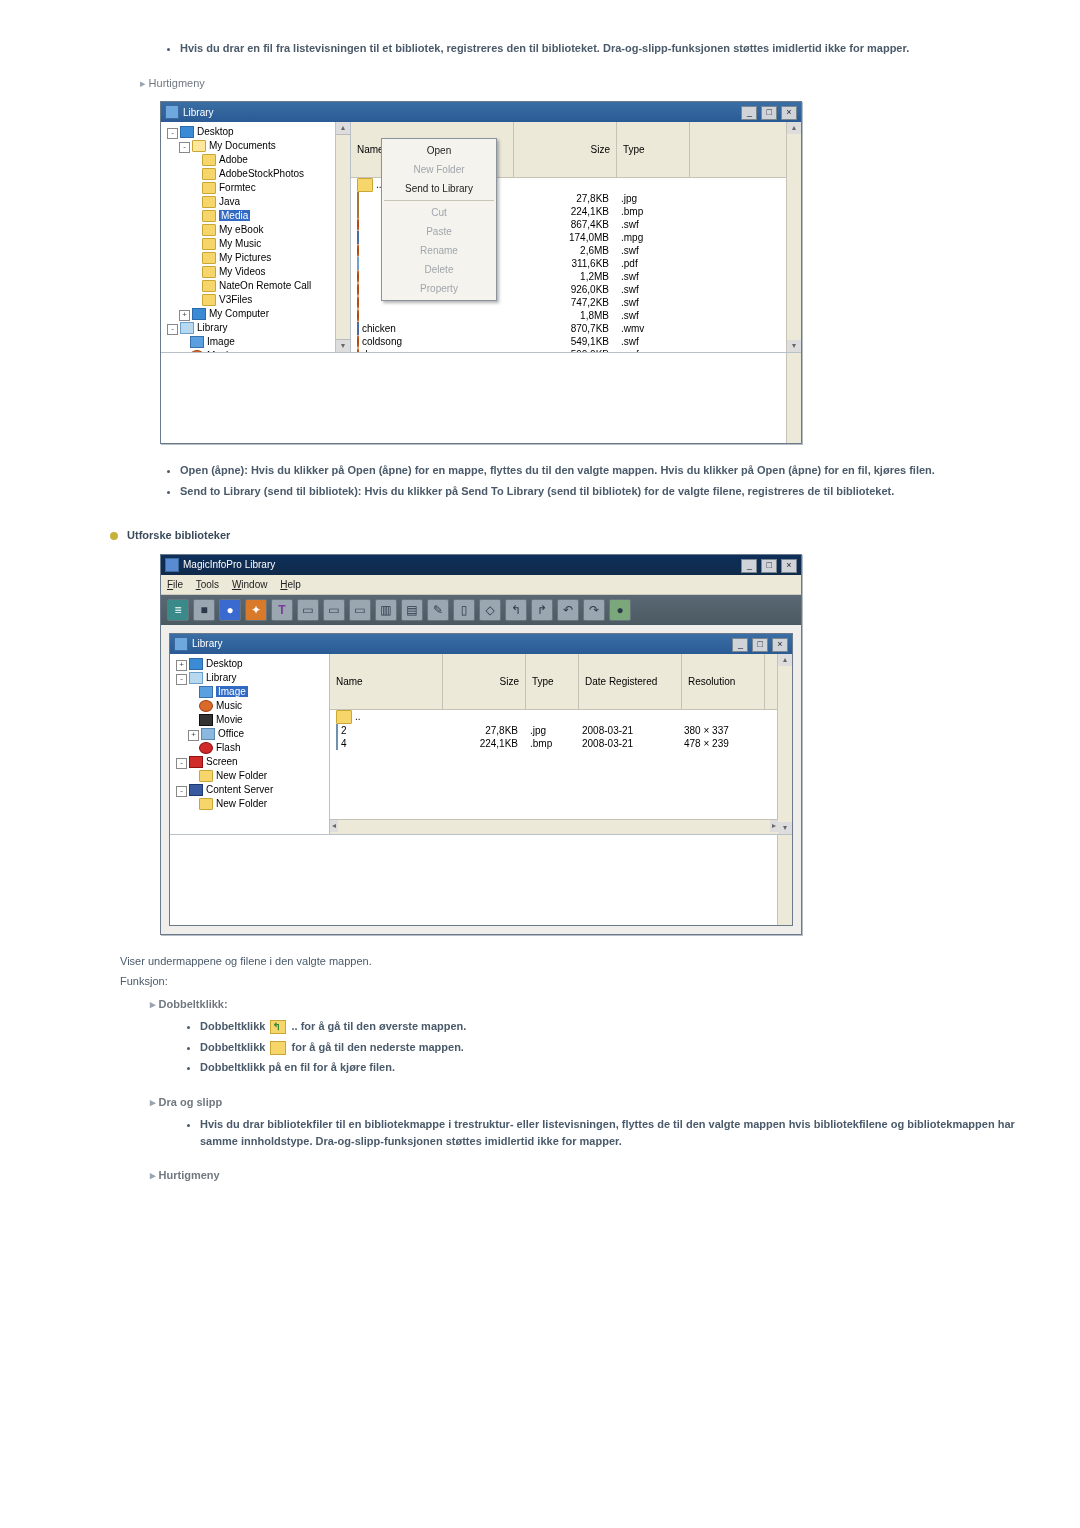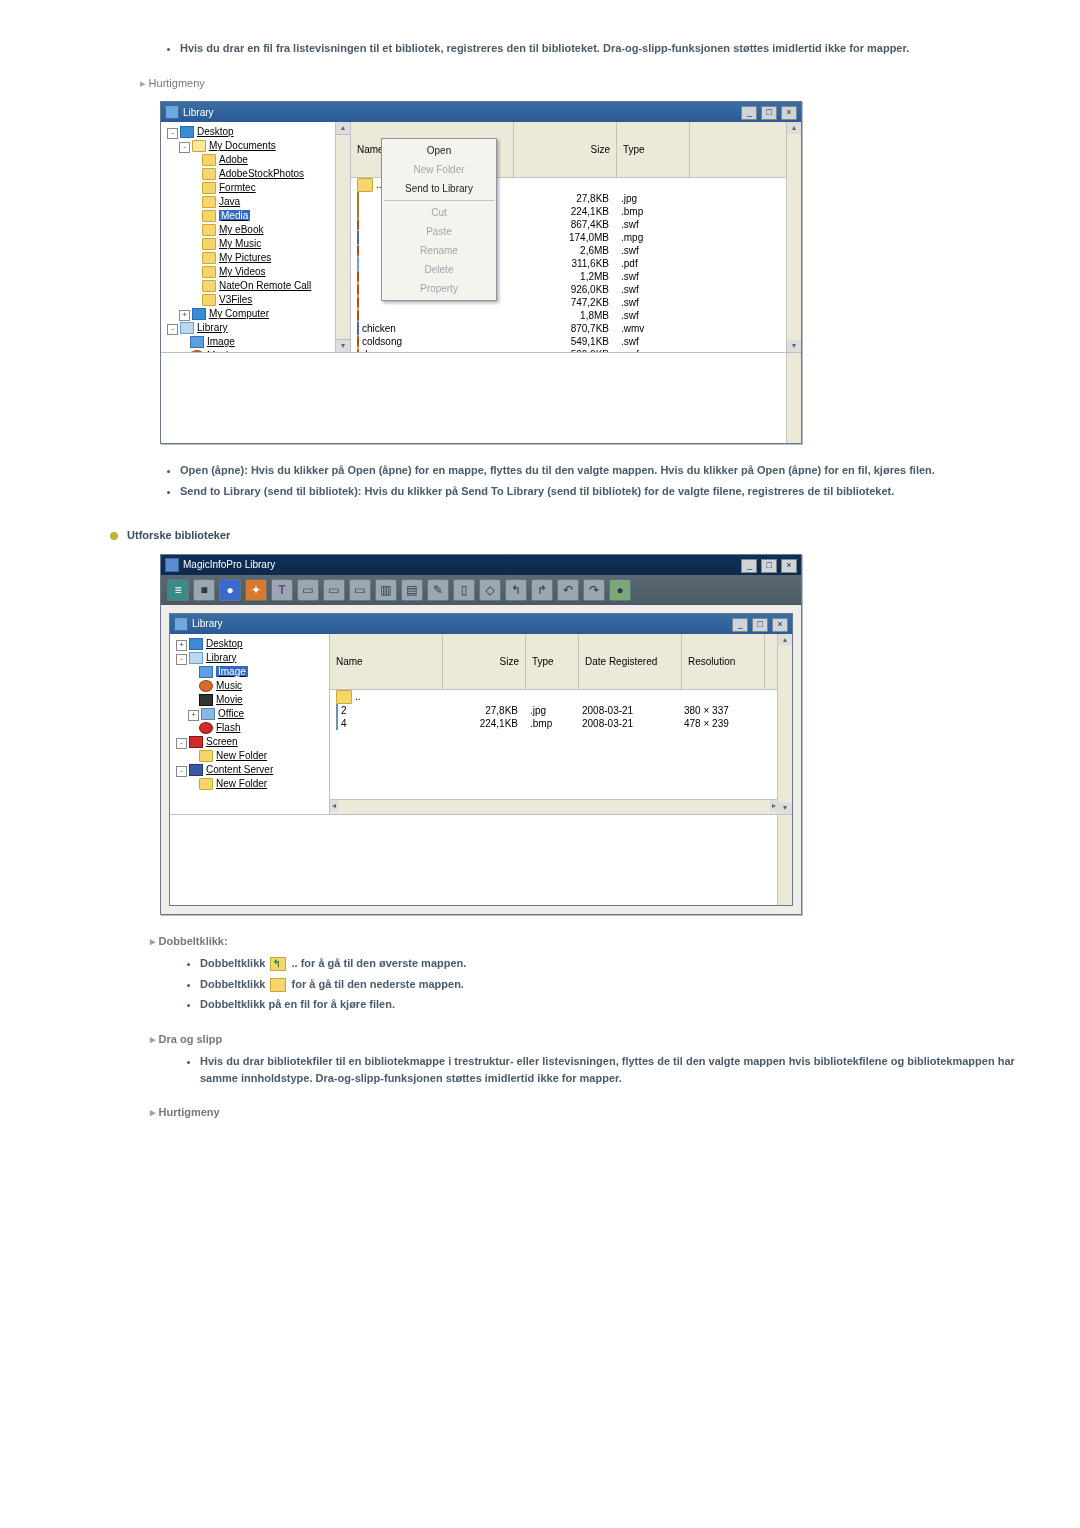--- a/index.html
+++ b/index.html
@@ -134,21 +134,21 @@
   }
   .tree-pane .sbar::before{
     content:"▴";position:absolute;top:0;left:0;width:100%;text-align:center;
     font-size:8px;color:#666;background:#ddd;border-bottom:1px solid #bbb;
   }
   .tree-pane .sbar::after{
     content:"▾";position:absolute;bottom:0;left:0;width:100%;text-align:center;
     font-size:8px;color:#666;background:#ddd;border-top:1px solid #bbb;
   }
   .tnode{
-    white-space:nowrap; line-height:14px;text-decoration:underline;
+    white-space:nowrap; line-height:14px;
   }
   .tnode .ic{
     display:inline-block;width:12px;height:10px;margin-right:3px;
     vertical-align:middle;
   }
   .ic.desktop{background:#3a8ad6;border:1px solid #2a6aaa;}
   .ic.folder{background:#f6d56a;border:1px solid #c9a732;border-radius:1px;}
   .ic.folder-open{background:#fce79a;border:1px solid #c9a732;border-radius:1px;}
   .ic.lib{background:#b8d8f0;border:1px solid #6aa0cc;}
   .ic.img{background:#5aa0e0;border:1px solid #3a70aa;}
@@ -421,20 +421,26 @@
   <div class="titlebar dark">
     <div class="tleft">
         <span class="winicon" style="background:#5a8ad0"></span>
       <span>MagicInfoPro Library</span>
       </div>
     <div class="winbtns">
       <span>_</span>
       <span>□</span>
       <span>×</span>
     </div>
+  </div>
+  <div class="menubar">
+    <span><u>F</u>ile</span>
+    <span><u>T</u>ools</span>
+    <span><u>W</u>indow</span>
+    <span><u>H</u>elp</span>
   </div>
   <div class="toolbar">
     <div class="tbtn teal">≡</div>
     <div class="tbtn">■</div>
     <div class="tbtn" style="background:#3a6ad0;color:#fff">●</div>
     <div class="tbtn" style="background:#d87a2a;color:#fff">✦</div>
     <div class="tbtn T">T</div>
     <div class="tbtn">▭</div>
     <div class="tbtn">▭</div>
     <div class="tbtn">▭</div>
@@ -511,20 +517,28 @@
         <div class="sbar-b"></div>
       </div>
     </div>
     <div class="preview-pane" style="height:90px">
       <div class="sbar-r"></div>
     </div>
   </div>
 </div>
 
 <div style="margin-left:-10px">
+  <div style="margin:12px 0 4px 0;">
+    <span class="dot g"></span>
+    <span>Viser undermappene og filene i den valgte mappen.</span>
+  </div>
+  <div style="margin:4px 0;">
+    <span class="dot g"></span>
+    <span>Funksjon:</span>
+  </div>
 </div>
 
 <div class="arrow-item sub-arrow">Dobbeltklikk:</div>
 
 <ul class="body-list" style="margin-left:70px">
   <li>
     <span>Dobbeltklikk</span>
     <span class="inline-ic up"></span>
     <span>.. for å gå til den øverste mappen.</span>
   </li>

